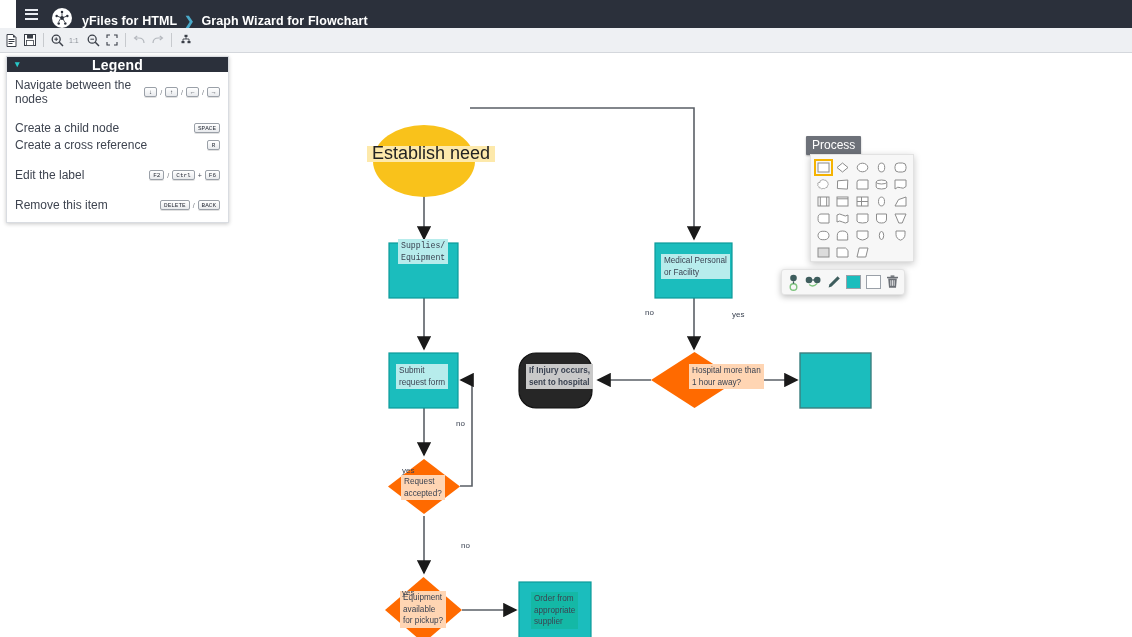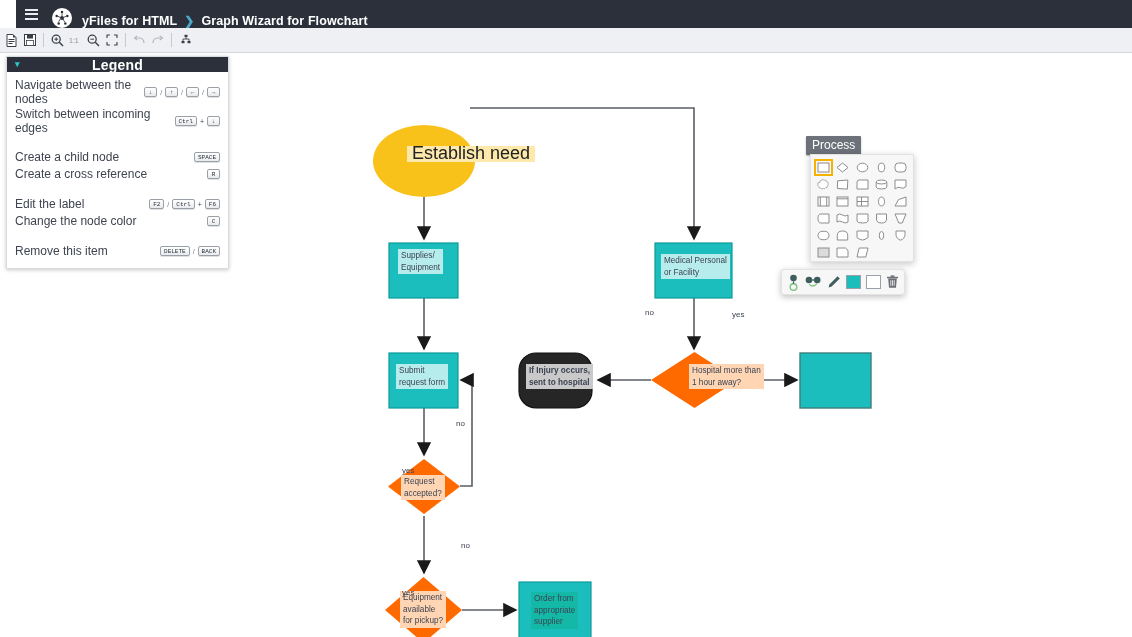--- a/index.html
+++ b/index.html
@@ -279,23 +279,23 @@
       <rect x="389" y="300" width="69" height="55" fill="#1bbdbd" stroke="#0d9a9a" stroke-width="1.2"></rect>
       <rect x="519" y="300" width="73" height="55" rx="17" ry="17" fill="#262626" stroke="#111111" stroke-width="1.2"></rect>
       <polygon points="694.5,299 738,327 694.5,355 651,327" fill="#ff6a00"></polygon>
       <rect x="800" y="300" width="71" height="55" fill="#1bbdbd" stroke="#3b7f7f" stroke-width="1.4"></rect>
       <polygon points="424,406 460,433.5 424,461 388,433.5" fill="#ff6a00"></polygon>
       <polygon points="423.5,524 462,557 423.5,590 385,557" fill="#ff6a00"></polygon>
       <rect x="519" y="529" width="72" height="57" fill="#1bbdbd" stroke="#0d9a9a" stroke-width="1.2"></rect>
     </g>
   </svg>
 
-  <div class="node-label" style="left:367px; top:93px; font-size:18px; background:#fde9ab; padding:2px 5px; color:#222;margin-left:40px;">Establish need</div>
-
-  <div class="node-label" style="left:398px; top:196px; background:#b7ecec;">Supplies/
+  <div class="node-label" style="left:367px; top:93px; font-size:18px; background:#fde9ab; padding:2px 5px; color:#222;">Establish need</div>
+
+  <div class="node-label" style="left:398px; top:186px; background:#b7ecec;font-family:Liberation Mono, monospace;">Supplies/
 Equipment</div>
 
   <div class="node-label" style="left:661px; top:201px; background:#b7ecec;">Medical Personal
 or Facility</div>
 
   <div class="node-label" style="left:396px; top:311px; background:#b7ecec;">Submit
 request form</div>
 
   <div class="node-label" style="left:526px; top:311px; background:#c9c9c9;font-weight:bold;">If Injury occurs,
 sent to hospital</div>
@@ -335,28 +335,20 @@
         <span class="kbd">↓</span>
         <span class="kslash">/</span>
         <span class="kbd">↑</span>
         <span class="kslash">/</span>
         <span class="kbd">←</span>
         <span class="kslash">/</span>
         <span class="kbd">→</span>
       </span>
     </div>
 
-    <div class="lg-row">
-      <span class="lg-label">Switch between incoming edges</span>
-      <span class="lg-keys">
-        <span class="kbd">Ctrl</span>
-        <span class="kplus">+</span>
-        <span class="kbd">↓</span>
-      </span>
-    </div>
 
     <div class="lg-gap"></div>
 
     <div class="lg-row">
       <span class="lg-label">Create a child node</span>
       <span class="lg-keys">
         <span class="kbd">SPACE</span>
       </span>
     </div>
 
@@ -373,26 +365,20 @@
       <span class="lg-label">Edit the label</span>
       <span class="lg-keys">
         <span class="kbd">F2</span>
         <span class="kslash">/</span>
         <span class="kbd">Ctrl</span>
         <span class="kplus">+</span>
         <span class="kbd">F6</span>
       </span>
     </div>
 
-    <div class="lg-row">
-      <span class="lg-label">Change the node color</span>
-      <span class="lg-keys">
-        <span class="kbd">C</span>
-      </span>
-    </div>
 
 
     <div class="lg-gap"></div>
 
     <div class="lg-row">
       <span class="lg-label">Remove this item</span>
       <span class="lg-keys">
         <span class="kbd">DELETE</span>
         <span class="kslash">/</span>
         <span class="kbd">BACK</span>

